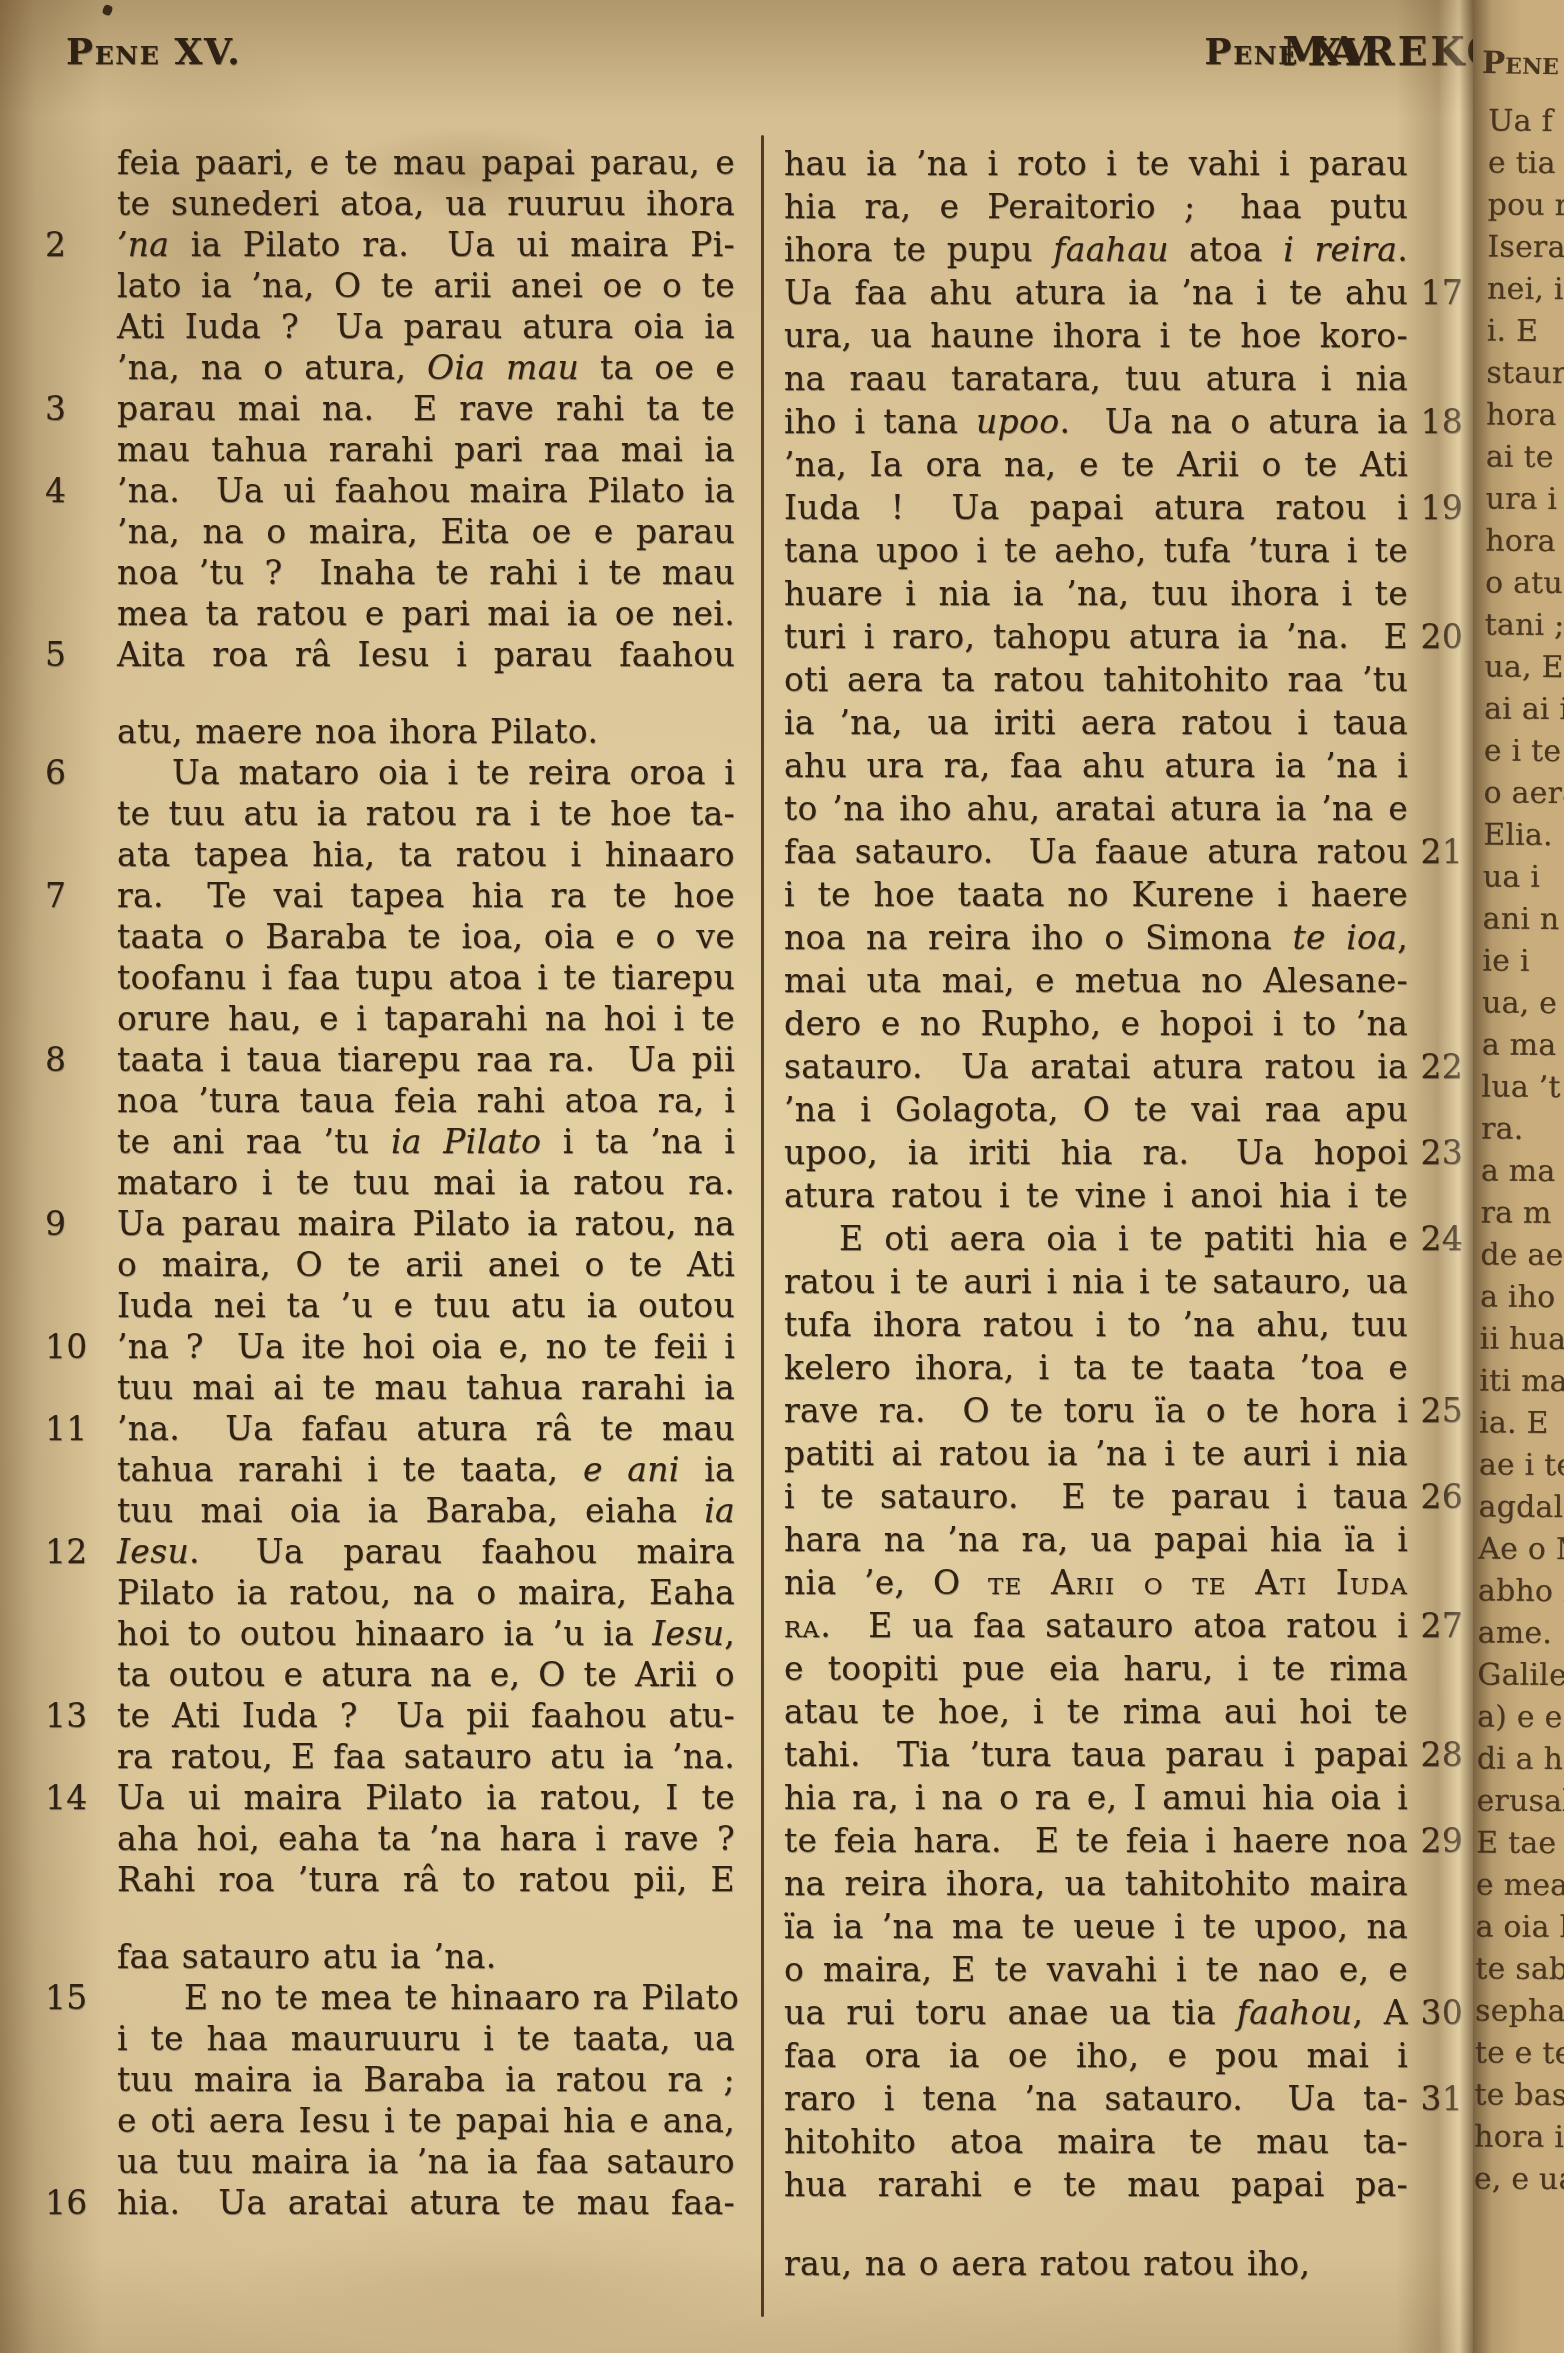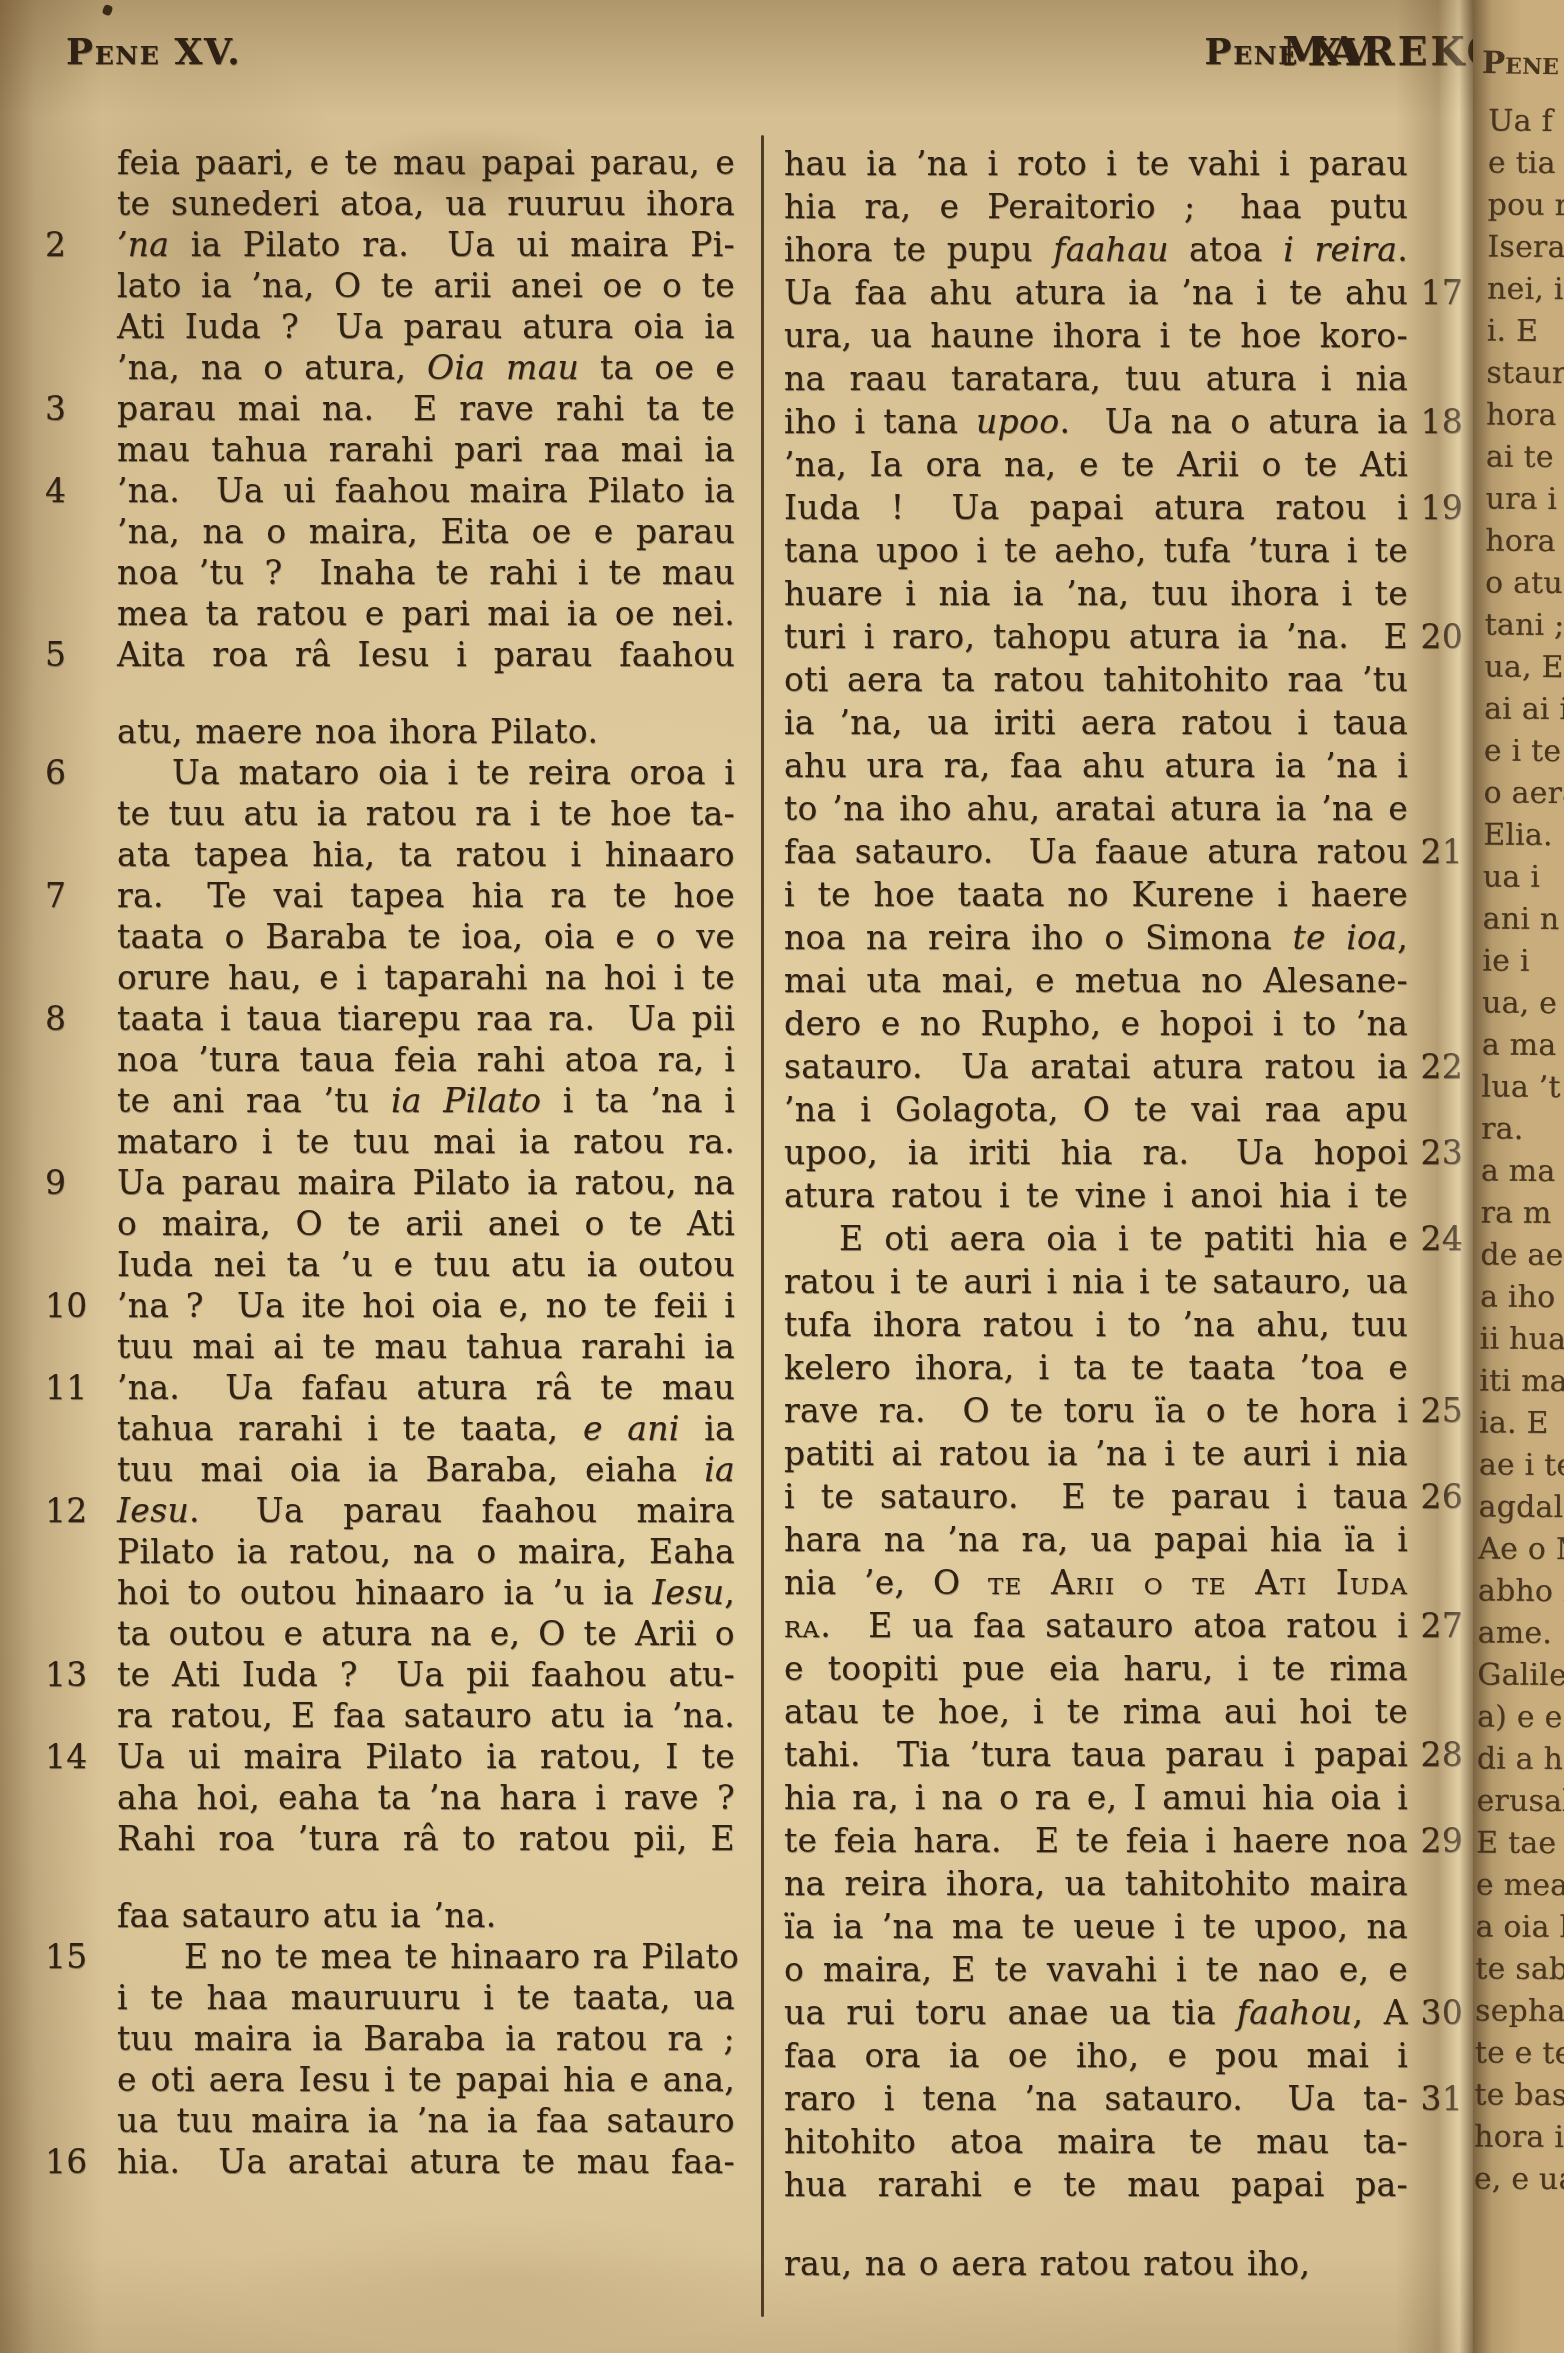--- a/index.html
+++ b/index.html
@@ -127,20 +127,21 @@
       <div class="line"><span>’na, na o maira, Eita oe e parau</span></div>
       <div class="line"><span>noa ’tu ?  Inaha te rahi i te mau</span></div>
       <div class="line"><span>mea ta ratou e pari mai ia oe nei.</span></div>
       <div class="line"><span class="vnum left">5</span><span>Aita roa râ Iesu i parau faahou</span></div>
       <div class="line nj"><span>atu, maere noa ihora Pilato.</span></div>
       <div class="line" style="padding-left: 55px;"><span class="vnum left">6</span><span>Ua mataro oia i te reira oroa i</span></div>
       <div class="line"><span>te tuu atu ia ratou ra i te hoe ta-</span></div>
       <div class="line"><span>ata tapea hia, ta ratou i hinaaro</span></div>
       <div class="line"><span class="vnum left">7</span><span>ra.  Te vai tapea hia ra te hoe</span></div>
       <div class="line"><span>taata o Baraba te ioa, oia e o ve</span></div>
+      <div class="line"><span>toofanu i faa tupu atoa i te tiarepu</span></div>
       <div class="line"><span>orure hau, e i taparahi na hoi i te</span></div>
       <div class="line"><span class="vnum left">8</span><span>taata i taua tiarepu raa ra.  Ua pii</span></div>
       <div class="line"><span>noa ’tura taua feia rahi atoa ra, i</span></div>
       <div class="line"><span>te ani raa ’tu </span><span class="it">ia Pilato</span><span> i ta ’na i</span></div>
       <div class="line"><span>mataro i te tuu mai ia ratou ra.</span></div>
       <div class="line"><span class="vnum left">9</span><span>Ua parau maira Pilato ia ratou, na</span></div>
       <div class="line"><span>o maira, O te arii anei o te Ati</span></div>
       <div class="line"><span>Iuda nei ta ’u e tuu atu ia outou</span></div>
       <div class="line"><span class="vnum left">10</span><span>’na ?  Ua ite hoi oia e, no te feii i</span></div>
       <div class="line"><span>tuu mai ai te mau tahua rarahi ia</span></div>

